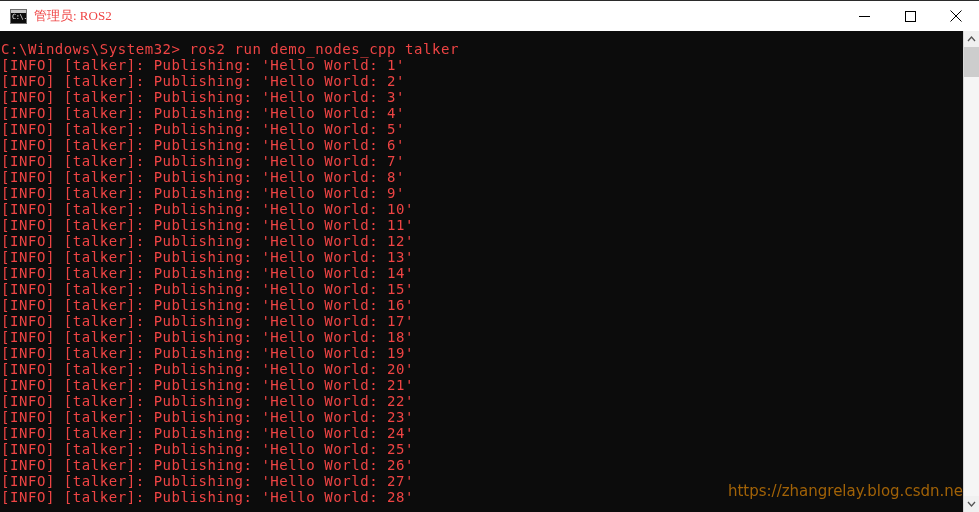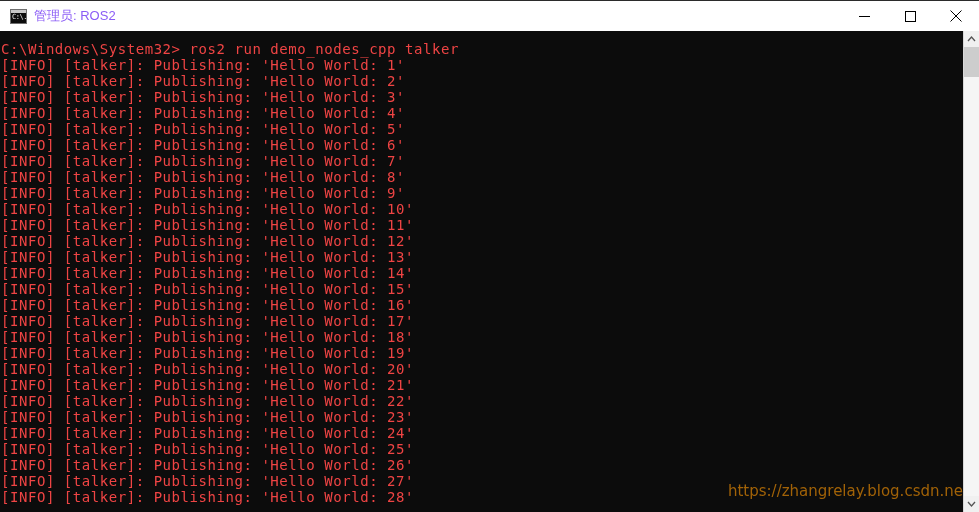--- a/index.html
+++ b/index.html
@@ -57,23 +57,23 @@
     font-family: "DejaVu Sans Mono", monospace;
     font-size: 7px;
     line-height: 8px;
     color: #e8e8e8;
     letter-spacing: -0.5px;
   }
 
   #title-text {
     margin-left: 7px;
     font-size: 13px;
-    color: #8b5cf6;
+    color: #ef4444;
     white-space: nowrap;
-    font-family: Liberation Sans, sans-serif;
+    font-family: Liberation Serif, serif;
   }
 
   #win-controls {
     margin-left: auto;
     display: flex;
     height: 31px;
   }
   .win-btn {
     width: 46px;
     height: 31px;

